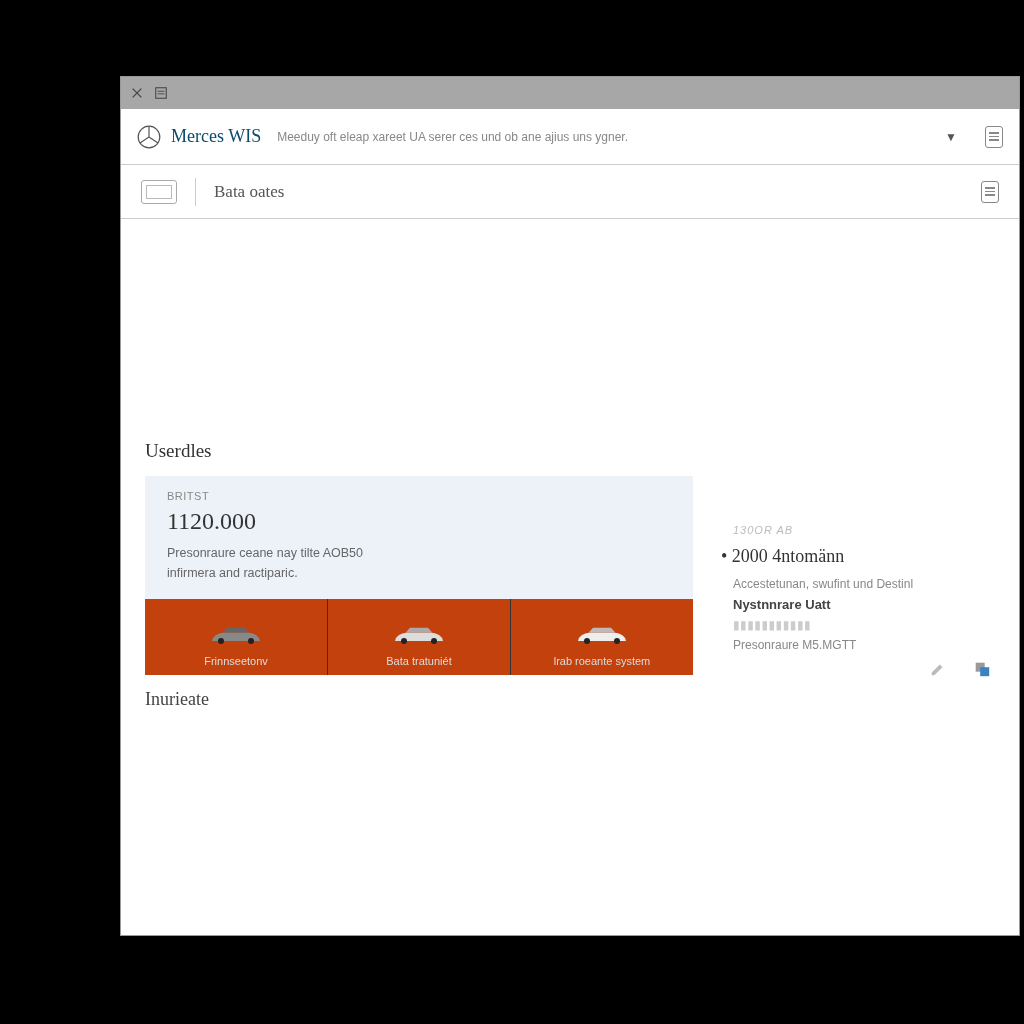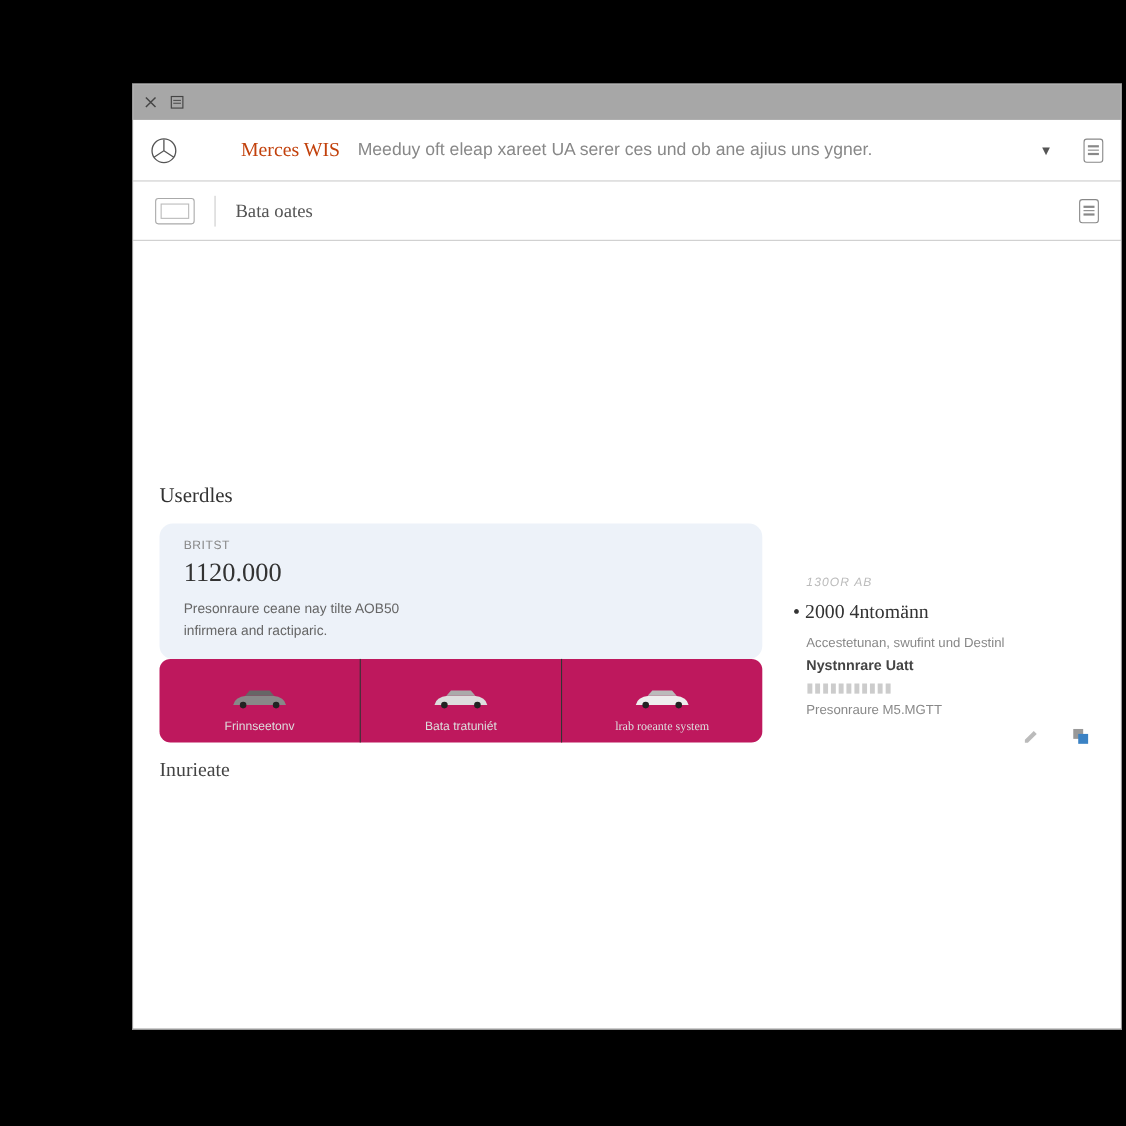--- a/index.html
+++ b/index.html
@@ -42,25 +42,24 @@
     align-items: center;
     padding: 0 16px;
     gap: 10px;
   }
   .logo {
     width: 24px; height: 24px;
   }
   .product {
     font-family: Georgia, "Times New Roman", serif;
     font-size: 18px;
-    color: #c2410c;
-    margin-left: 48px;
+    color: #0c4a6e;
   }
   .subtitle {
-    font-size: 16px;
+    font-size: 12px;
     color: #888;
     margin-left: 6px;
     flex: 1;
     white-space: nowrap;
     overflow: hidden;
     text-overflow: ellipsis;
   }
   .hdr-right {
     display: flex;
     align-items: center;
@@ -121,21 +120,21 @@
   .left { width: 548px; }
   .right { flex: 1; }
   .section-title {
     font-family: Georgia, serif;
     font-size: 19px;
     color: #333;
     margin-bottom: 14px;
   }
   .card {
     background: #EDF2F9;
-    border-radius: 12px;
+    border-radius: 2px;
     padding: 14px 22px 16px;
   }
   .card-eyebrow {
     font-size: 11px;
     letter-spacing: 0.5px;
     color: #888;
     text-transform: uppercase;
     margin-bottom: 6px;
   }
   .card-big {
@@ -146,36 +145,35 @@
   }
   .card-desc {
     font-size: 12.5px;
     color: #666;
     line-height: 1.6;
   }
   
   .vehicle-row {
     display: flex;
     height: 76px;
-    background: #be185d;
-    border-radius: 10px;
+    background: #c2410c;
   }
   .vehicle-cell {
     flex: 1;
     display: flex;
     flex-direction: column;
     align-items: center;
     justify-content: flex-end;
     color: #ddd;
     font-size: 11px;
     padding-bottom: 8px;
     position: relative;
     border-right: 1px solid #333;
   }
-  .vehicle-cell:last-child { border-right: none; font-family: Liberation Serif, serif; }
+  .vehicle-cell:last-child { border-right: none; }
   .car {
     width: 60px; height: 28px;
     margin-bottom: 6px;
   }
   .below-title {
     font-family: Georgia, serif;
     font-size: 18px;
     color: #444;
     margin-top: 14px;
     margin-bottom: 4px;

